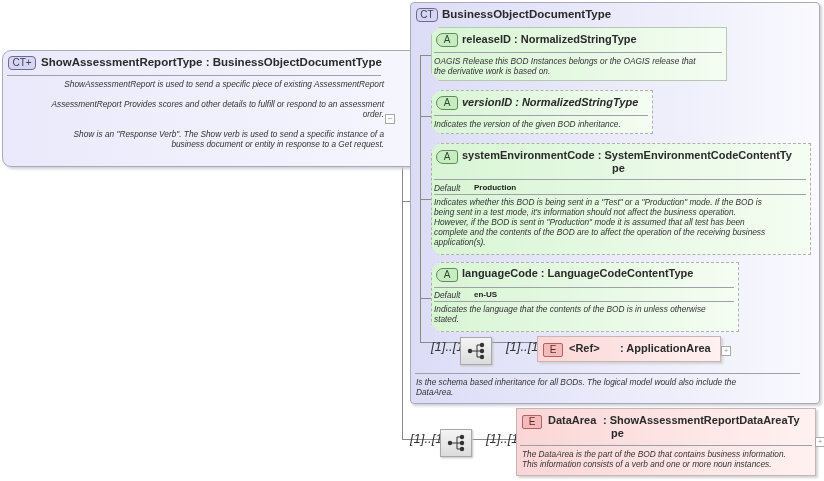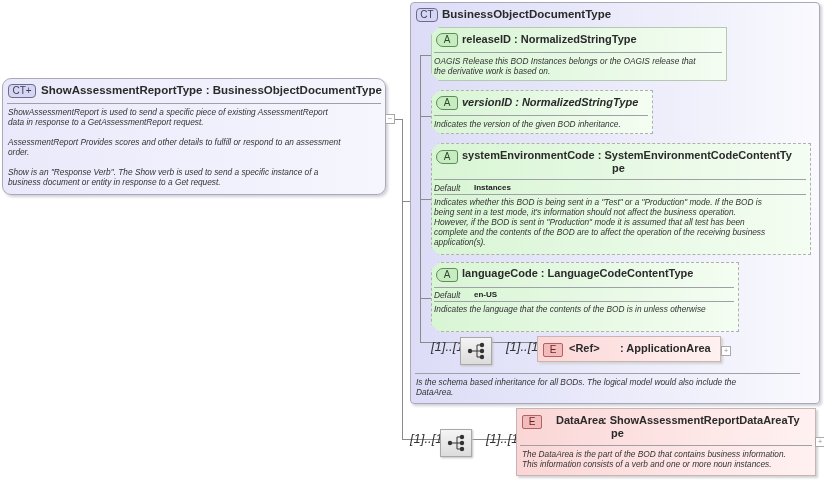--- a/index.html
+++ b/index.html
@@ -3,22 +3,22 @@
 <meta charset="utf-8">
 <style>
   html, body { margin:0; padding:0; }
   body { width:824px; height:481px; position:relative; background:#ffffff; overflow:hidden;
          font-family:"Liberation Sans", sans-serif; color:#222; }
   .abs { position:absolute; }
   .line-h { position:absolute; height:1px; background:#8a8a8a; }
   .line-v { position:absolute; width:1px; background:#8a8a8a; }
 
   
-  .ct-main { left:2px; top:78px; width:382px; height:115px; border:1px solid #a9a9b8; border-radius:9px;
-             background:linear-gradient(to right,#e9e9fb,#f6f6fe); box-shadow:2px 2px 3px #cfcfd8; }
+  .ct-main { left:2px; top:50px; width:382px; height:115px; border:1px solid #a9a9b8; border-radius:9px;
+             background:linear-gradient(to right,#e9e9fb,#f6f6fe); box-shadow:2px 2px 3px #cfcfd8;padding-left:44px; }
   .ct-title { position:absolute; left:38px; top:5px; font-weight:bold; font-size:11.5px; color:#2a2a2a; white-space:nowrap; }
   .badge { position:absolute; font-size:10px; line-height:12px; text-align:center; border-radius:4px; }
   .badge-ct { border:1px solid #6b6b8f; background:#d6d6f2; color:#3b3b5c; }
   .sep { position:absolute; height:1px; background:#a0a0a8; }
   .desc { position:absolute; font-style:italic; font-size:8.3px; line-height:10px; color:#333; }
 
   
   .ct-big { left:410px; top:2px; width:408px; height:400px; border:1px solid #a9a9b8; border-radius:4px;
             background:linear-gradient(to right,#dcdcf7,#f9f9fe); box-shadow:2px 2px 3px #cfcfd8; }
 
@@ -47,23 +47,22 @@
 <div class="line-h" style="left:394px;top:119px;width:8px;"></div>
 <div class="line-v" style="left:402px;top:119px;height:320px;"></div>
 <div class="line-h" style="left:402px;top:201px;width:9px;"></div>
 <div class="line-h" style="left:402px;top:439px;width:38px;"></div>
 <div class="line-h" style="left:471px;top:439px;width:45px;"></div>
 
 <div class="abs ct-main">
   <div class="badge badge-ct" style="left:5px;top:5px;width:26px;height:12px;">CT+</div>
   <div class="ct-title">ShowAssessmentReportType : BusinessObjectDocumentType</div>
   <div class="sep" style="left:4px;top:24px;width:374px;"></div>
-  <div class="desc" style="left:5px;top:28px;width:376px;">
+  <div class="desc" style="left:5px;top:28px;width:376px;text-align:right;">
     <div>ShowAssessmentReport is used to send a specific piece of existing AssessmentReport</div>
-    <div>data in response to a GetAssessmentReport request.</div>
     <div style="height:10px"></div>
     <div>AssessmentReport  Provides scores and other details to fulfill or respond to an assessment</div>
     <div>order.</div>
     <div style="height:10px"></div>
     <div>Show is an "Response Verb". The Show verb is used to send a specific instance of a</div>
     <div>business document or entity in response to a Get request.</div>
   </div>
 </div>
 <div class="plusbox" style="left:385px;top:114px;">−</div>
 
@@ -105,21 +104,21 @@
   <div class="attr" style="left:20px;top:140px;width:380px;height:112px;">
     <div class="attr-border-dash" style="left:0;top:0;right:0;bottom:0;"></div>
     <div class="badge badge-a" style="left:5px;top:7px;width:20px;height:12px;">A</div>
     <div class="attr-title" style="left:31px;top:6px;">
       <span>systemEnvironmentCode</span> :
       <span>SystemEnvironmentCodeContentTy</span>
     </div>
     <div class="attr-title" style="left:181px;top:19px;">pe</div>
     <div class="sep" style="left:3px;top:36px;width:372px;"></div>
     <div class="default-lbl" style="left:3px;top:40px;">Default</div>
-    <div class="default-val" style="left:43px;top:40px;">Instances</div>
+    <div class="default-val" style="left:43px;top:40px;">Production</div>
     <div class="sep" style="left:3px;top:51px;width:372px;"></div>
     <div class="desc" style="left:3px;top:54px;width:374px;">
       <div>Indicates whether this BOD is being sent in a "Test" or a "Production" mode. If the BOD is</div>
       <div>being sent in a test mode, it's information should not affect the business operation.</div>
       <div>However, if the BOD is sent in "Production" mode it is assumed that all test has been</div>
       <div>complete and the contents of the BOD are to affect the operation of the receiving business</div>
       <div>application(s).</div>
     </div>
   </div>
 
@@ -128,20 +127,21 @@
     <div class="badge badge-a" style="left:5px;top:6px;width:20px;height:12px;">A</div>
     <div class="attr-title" style="left:31px;top:5px;">
       <span>languageCode</span> : <span>LanguageCodeContentType</span>
     </div>
     <div class="sep" style="left:3px;top:25px;width:300px;"></div>
     <div class="default-lbl" style="left:3px;top:28px;">Default</div>
     <div class="default-val" style="left:43px;top:28px;">en-US</div>
     <div class="sep" style="left:3px;top:39px;width:300px;"></div>
     <div class="desc" style="left:3px;top:42px;width:302px;">
       <div>Indicates the language that the contents of the BOD is in unless otherwise</div>
+      <div>stated.</div>
     </div>
   </div>
 
   <div class="mult" style="left:20px;top:336px;">[1]..[1]</div>
   <div class="seq" style="left:49px;top:334px;">
     <svg width="30" height="26" viewBox="0 0 30 26">
       <circle cx="9" cy="13" r="2.2" fill="#333"></circle>
       <line x1="11" y1="13" x2="16" y2="13" stroke="#333" stroke-width="1"></line>
       <line x1="16" y1="7" x2="16" y2="19" stroke="#333" stroke-width="1"></line>
       <line x1="16" y1="7" x2="20" y2="7" stroke="#333"></line>
@@ -177,21 +177,21 @@
     <line x1="16" y1="13" x2="20" y2="13" stroke="#333"></line>
     <line x1="16" y1="19" x2="20" y2="19" stroke="#333"></line>
     <circle cx="21" cy="7" r="2.2" fill="#333"></circle>
     <circle cx="21" cy="13" r="2.2" fill="#333"></circle>
     <circle cx="21" cy="19" r="2.2" fill="#333"></circle>
   </svg>
 </div>
 <div class="mult" style="left:486px;top:431px;">[1]..[1]</div>
 <div class="elem" style="left:516px;top:408px;width:298px;height:66px;">
   <div class="badge badge-e" style="left:5px;top:6px;width:18px;height:12px;">E</div>
-  <div class="elem-title" style="left:31px;top:5px;margin-left:8px;">DataArea</div>
+  <div class="elem-title" style="left:31px;top:5px;">DataArea</div>
   <div class="elem-title" style="left:86px;top:5px;">: ShowAssessmentReportDataAreaTy</div>
   <div class="elem-title" style="left:94px;top:18px;">pe</div>
   <div class="sep" style="left:3px;top:36px;width:292px;"></div>
   <div class="desc" style="left:5px;top:40px;width:292px;">
     <div>The DataArea is the part of the BOD that contains business information.</div>
     <div>This information consists of a verb and one or more noun instances.</div>
   </div>
 </div>
 <div class="plusbox" style="left:815px;top:437px;">+</div>
 

